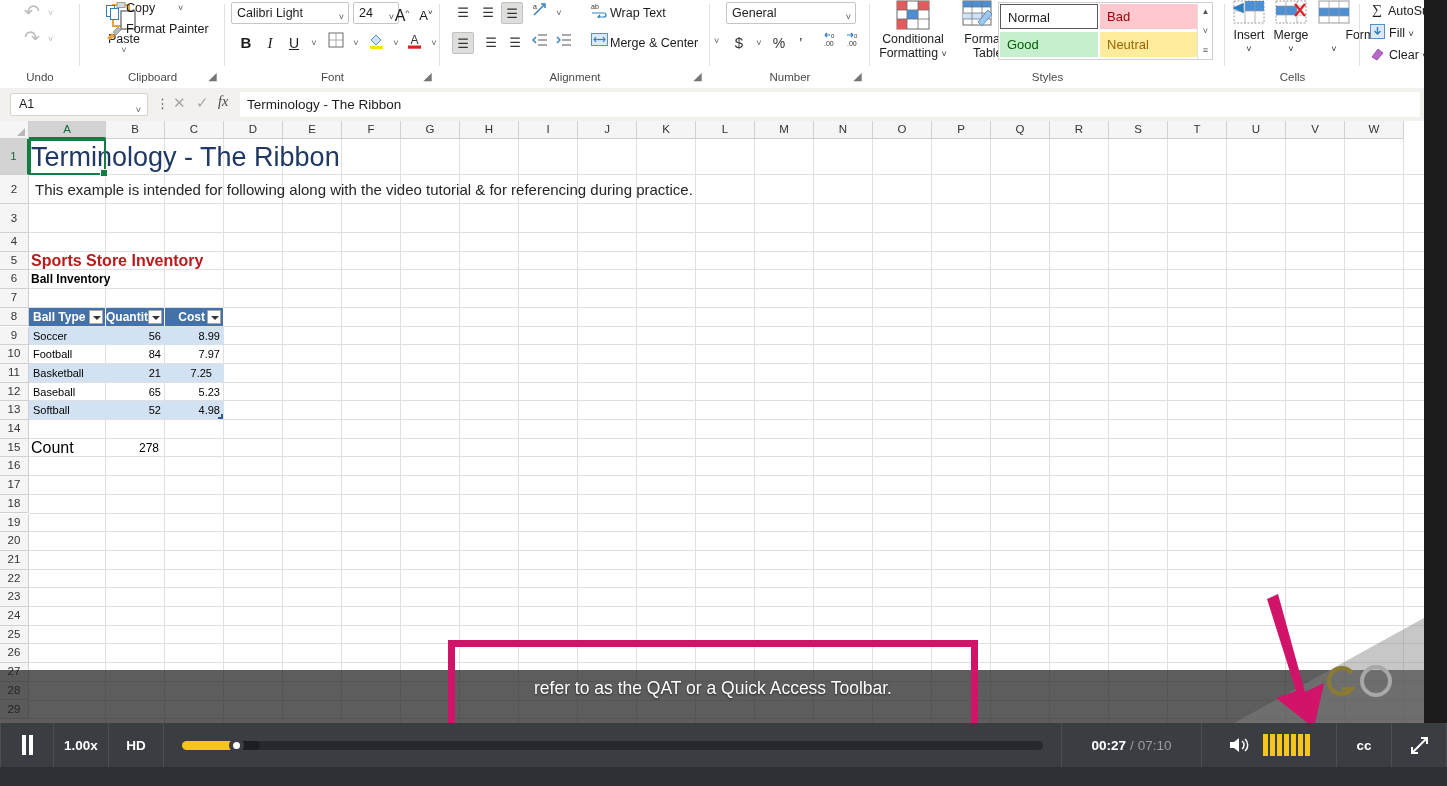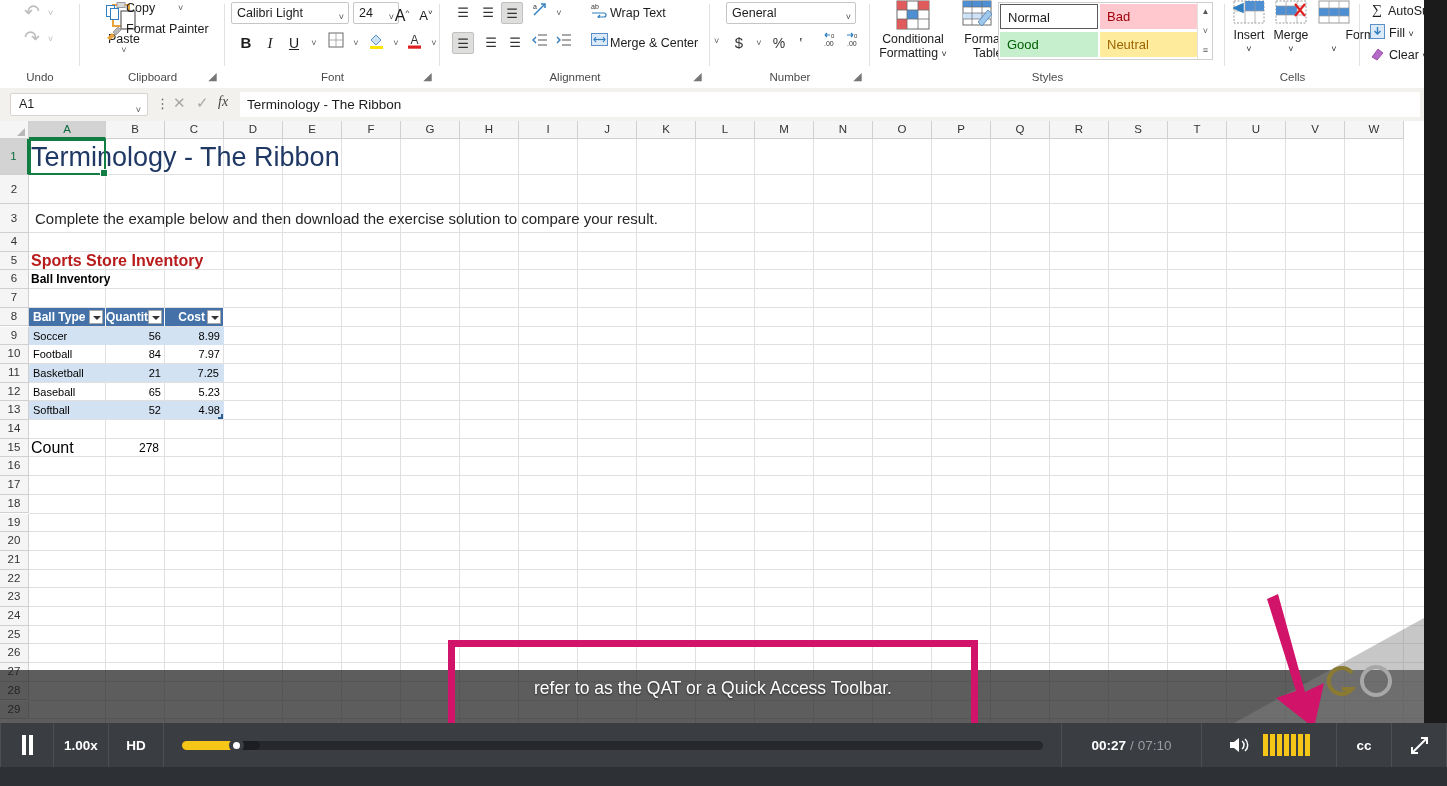--- a/index.html
+++ b/index.html
@@ -665,42 +665,42 @@
           <div class="hline" style="top: 429.6px;"></div>
           <div class="hline" style="top: 448.3px;"></div>
           <div class="hline" style="top: 467px;"></div>
           <div class="hline" style="top: 485.7px;"></div>
           <div class="hline" style="top: 504.4px;"></div>
           <div class="hline" style="top: 523.1px;"></div>
           <div class="hline" style="top: 541.8px;"></div>
           <div class="hline" style="top: 560.5px;"></div>
           <div class="hline" style="top: 579.2px;"></div>
           <div class="cellbox" style="left: 2px; top: 0px; height: 36px; line-height: 36px; font-size: 27px; color: rgb(31, 56, 100); font-family: &quot;Liberation Sans&quot;, sans-serif; font-weight: 300;">Terminology - The Ribbon</div>
-          <div class="cellbox" style="left: 2px; top: 65px; height: 29px; line-height: 29px; font-size: 15px; color: rgb(38, 38, 38); padding-left: 4px;">Complete the example below and then download the exercise solution to compare your result.</div>
+          <div class="cellbox" style="left: 2px; top: 36px; height: 29px; line-height: 29px; font-size: 15px; color: rgb(38, 38, 38); padding-left: 4px;">This example is intended for following along with the video tutorial &amp; for referencing during practice.</div>
           <div class="cellbox" style="left: 2px; top: 112.7px; height: 18.7px; line-height: 18.7px; font-size: 16px; font-weight: bold; color: #b91c1c;">Sports Store Inventory</div>
           <div class="cellbox" style="left: 2px; top: 131.4px; height: 18.7px; line-height: 18.7px; font-size: 12px; font-weight: bold; color: rgb(0, 0, 0);">Ball Inventory</div>
           <div class="cellbox" style="left: 2px; top: 299.7px; height: 18.7px; line-height: 18.7px; font-size: 16px; color: rgb(0, 0, 0);">Count</div>
           <div class="cellbox" style="left: 79px; top: 299.7px; height: 18.7px; line-height: 18.7px; font-size: 12px; color: rgb(0, 0, 0); text-align: right; width: 51px;">278</div>
           <div class="tbl-hdr" style="left: 0px; width: 77px; top: 168.8px; padding-left: 4px; text-align: left; padding-right: 0px;">Ball Type</div>
           <span class="filter-btn" style="left: 60px; top: 170.8px;"></span>
           <div class="tbl-hdr" style="left: 77px; width: 59px; top: 168.8px; padding-left: 0px; text-align: right; padding-right: 18px;">Quantit</div>
           <span class="filter-btn" style="left: 119px; top: 170.8px;"></span>
           <div class="tbl-hdr" style="left: 136px; width: 59px; top: 168.8px; padding-left: 0px; text-align: right; padding-right: 18px;">Cost</div>
           <span class="filter-btn" style="left: 178px; top: 170.8px;"></span>
           <div class="tbl-row banded" style="left: 0px; width: 195px; top: 187.5px;"></div>
           <div class="tbl-cell" style="left: 0px; width: 77px; top: 187.5px; text-align: left; padding-left: 4px; padding-right: 0px;">Soccer</div>
           <div class="tbl-cell" style="left: 77px; width: 59px; top: 187.5px; text-align: right; padding-left: 0px; padding-right: 4px;">56</div>
           <div class="tbl-cell" style="left: 136px; width: 59px; top: 187.5px; text-align: right; padding-left: 0px; padding-right: 4px;">8.99</div>
           <div class="tbl-cell" style="left: 0px; width: 77px; top: 206.2px; text-align: left; padding-left: 4px; padding-right: 0px;">Football</div>
           <div class="tbl-cell" style="left: 77px; width: 59px; top: 206.2px; text-align: right; padding-left: 0px; padding-right: 4px;">84</div>
           <div class="tbl-cell" style="left: 136px; width: 59px; top: 206.2px; text-align: right; padding-left: 0px; padding-right: 4px;">7.97</div>
           <div class="tbl-row banded" style="left: 0px; width: 195px; top: 224.9px;"></div>
           <div class="tbl-cell" style="left: 0px; width: 77px; top: 224.9px; text-align: left; padding-left: 4px; padding-right: 0px;">Basketball</div>
           <div class="tbl-cell" style="left: 77px; width: 59px; top: 224.9px; text-align: right; padding-left: 0px; padding-right: 4px;">21</div>
-          <div class="tbl-cell" style="left: 136px; width: 59px; top: 224.9px; text-align: right; padding-left: 0px; padding-right: 5px;">7.25</div>
+          <div class="tbl-cell" style="left: 136px; width: 59px; top: 224.9px; text-align: right; padding-left: 0px; padding-right: 12px;">7.25</div>
           <div class="tbl-cell" style="left: 0px; width: 77px; top: 243.6px; text-align: left; padding-left: 4px; padding-right: 0px;">Baseball</div>
           <div class="tbl-cell" style="left: 77px; width: 59px; top: 243.6px; text-align: right; padding-left: 0px; padding-right: 4px;">65</div>
           <div class="tbl-cell" style="left: 136px; width: 59px; top: 243.6px; text-align: right; padding-left: 0px; padding-right: 4px;">5.23</div>
           <div class="tbl-row banded" style="left: 0px; width: 195px; top: 262.3px;"></div>
           <div class="tbl-cell" style="left: 0px; width: 77px; top: 262.3px; text-align: left; padding-left: 4px; padding-right: 0px;">Softball</div>
           <div class="tbl-cell" style="left: 77px; width: 59px; top: 262.3px; text-align: right; padding-left: 0px; padding-right: 4px;">52</div>
           <div class="tbl-cell" style="left: 136px; width: 59px; top: 262.3px; text-align: right; padding-left: 0px; padding-right: 4px;">4.98</div>
           <div id="tbl-corner" style="left: 189px; top: 275px;"></div>
         </div>
       <div id="a1sel"></div>

